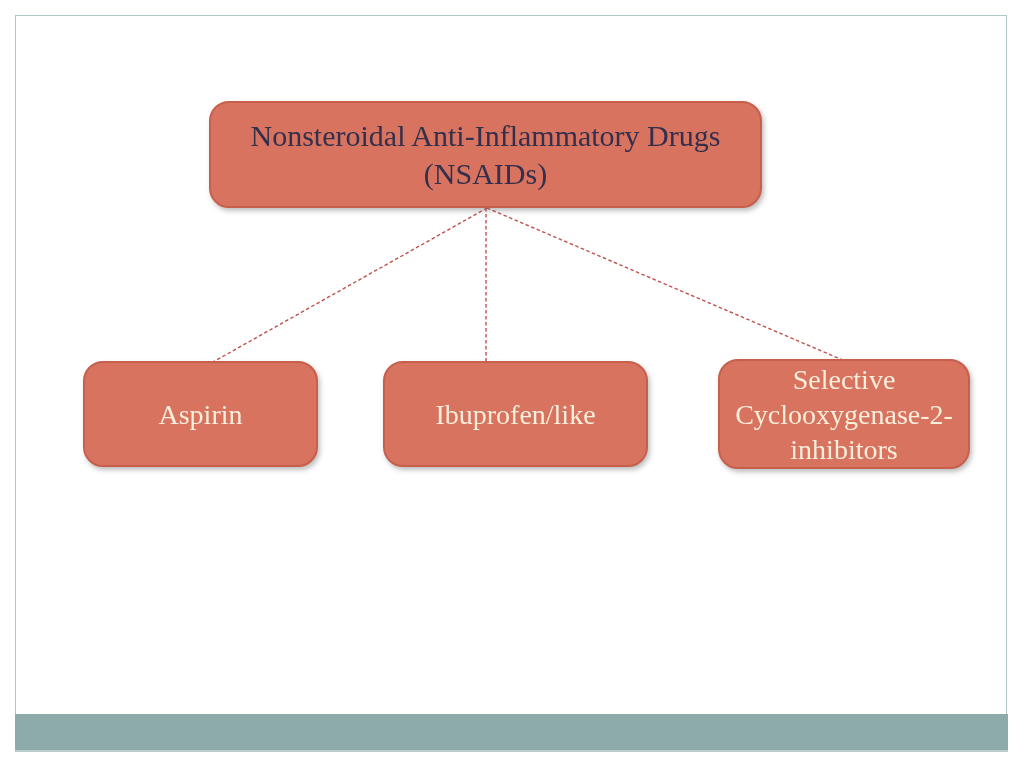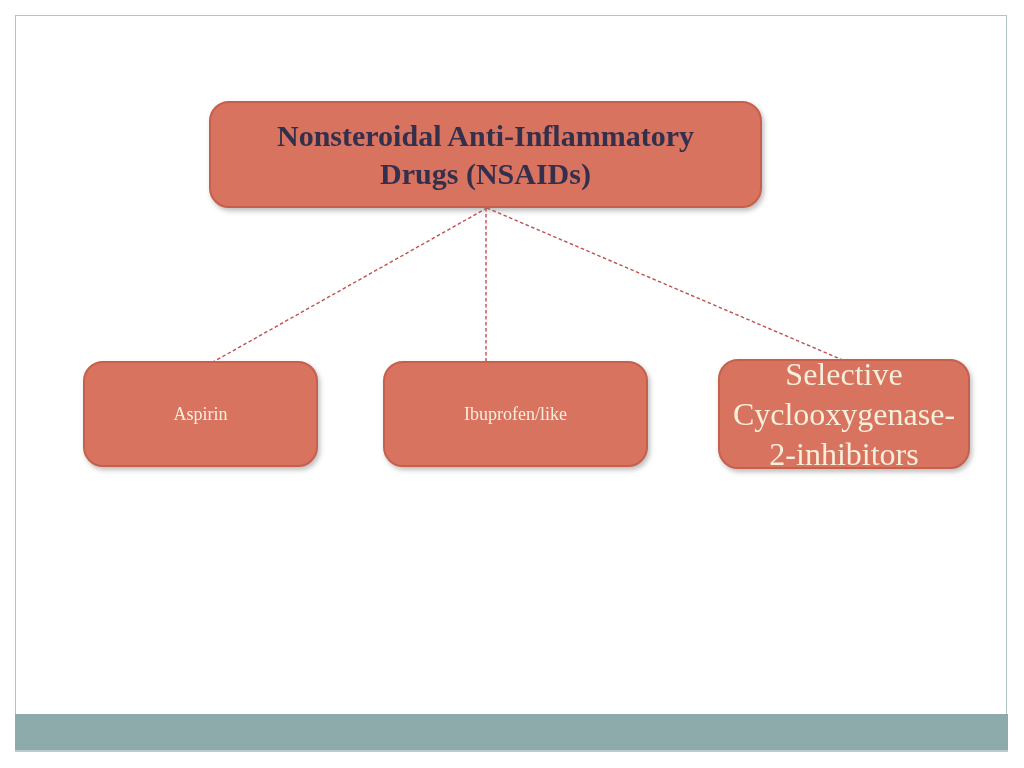--- a/index.html
+++ b/index.html
@@ -69,31 +69,30 @@
   }
   .node-root {
     left: 209px;
     top: 101px;
     width: 553px;
     height: 107px;
     color: var(--root-text, #332f4c);
     font-size: 30px;
     line-height: 1.25;
     padding: 9px 24px;
-    font-weight: bold;
   }
   .node-child {
     color: var(--child-text, #f6efdc);
-    font-size: 18px;
+    font-size: 28px;
     line-height: 1.25;
     padding: 0 10px;
   }
   .node-child-0 { left: 83px;  top: 361px; width: 235px; height: 106px; }
   .node-child-1 { left: 383px; top: 361px; width: 265px; height: 106px; justify-content: center; }
-  .node-child-2 { left: 718px; top: 359px; width: 252px; height: 110px; font-size: 32px; }
+  .node-child-2 { left: 718px; top: 359px; width: 252px; height: 110px; font-size: 28px; }
 </style>
 </head>
 <body>
 
 <div class="stage">
 
   <div class="slide-frame"></div>
 
   <svg class="connector-layer" viewBox="0 0 1024 768" xmlns="http://www.w3.org/2000/svg">
     <line class="connector" x1="487" y1="208" x2="213" y2="362" stroke="#c0504d"></line>

